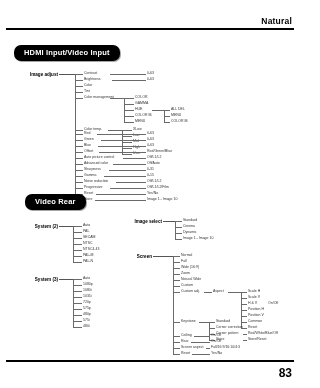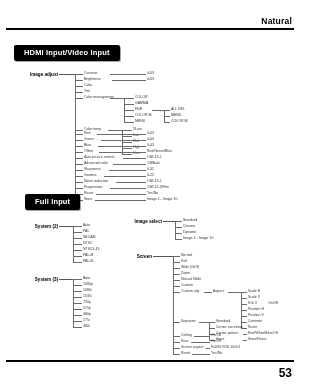--- a/index.html
+++ b/index.html
@@ -17,21 +17,21 @@
   }
   .hdr-rule{
     position:absolute;left:6px;right:6px;top:28px;
     height:1.6px;background:#000;
   }
 
   
   .sec-label{
     position:absolute;background:#000;color:#fff;
     font-size:7.5px;font-weight:bold;
-    border-radius:2px;
+    border-radius:7px;
     padding:3px 10px 3.5px 10px;
     letter-spacing:.15px;white-space:nowrap;
     box-shadow:1px 1px 0 rgba(0,0,0,.35);
   }
   #sec-hdmi{left:14px;top:45px;}
   #sec-video{left:25px;top:194px;}
 
   
   .root-label{
     position:absolute;font-size:4.6px;font-weight:bold;color:#000;
@@ -228,21 +228,21 @@
   <div class="hline" style="left:75px;top:194px;width:8px;"></div>
   <div class="node" style="left:84px;top:192px;">Reset</div>
   <div class="hline" style="left:96px;top:194px;width:50px;"></div>
   <div class="node" style="left:147px;top:192px;">Yes/No</div>
 
   <div class="hline" style="left:75px;top:200px;width:8px;"></div>
   <div class="node" style="left:84px;top:198px;">Store</div>
   <div class="hline" style="left:95px;top:200px;width:51px;"></div>
   <div class="node" style="left:147px;top:198px;">Image 1 - Image 10</div>
 
-  <div class="sec-label" id="sec-video">Full Input</div>
+  <div class="sec-label" id="sec-video">Video Rear</div>
 
   <div class="root-label" style="left:18px;top:224px;width:40px;">System (2)</div>
   <div class="hline thick" style="left:59px;top:226px;width:14px;"></div>
   <div class="vline" style="left:73px;top:226px;height:36px;"></div>
 
   <div class="hline" style="left:73px;top:226px;width:9px;"></div>
   <div class="node" style="left:83px;top:224px;">Auto</div>
   <div class="hline" style="left:73px;top:232px;width:9px;"></div>
   <div class="node" style="left:83px;top:230px;">PAL</div>
   <div class="hline" style="left:73px;top:238px;width:9px;"></div>
@@ -364,15 +364,15 @@
   <div class="node" style="left:181px;top:346px;">Screen aspect</div>
   <div class="hline" style="left:206px;top:348px;width:4px;"></div>
   <div class="node" style="left:211px;top:346px;">Full/16:9/16:10/4:3</div>
 
   <div class="hline" style="left:173px;top:354px;width:7px;"></div>
   <div class="node" style="left:181px;top:352px;">Reset</div>
   <div class="hline" style="left:192px;top:354px;width:18px;"></div>
   <div class="node" style="left:211px;top:352px;">Yes/No</div>
 
   <div class="ft-rule"></div>
-  <div class="ft-page">53</div>
+  <div class="ft-page">83</div>
 
 </div>
 
 </body></html>

